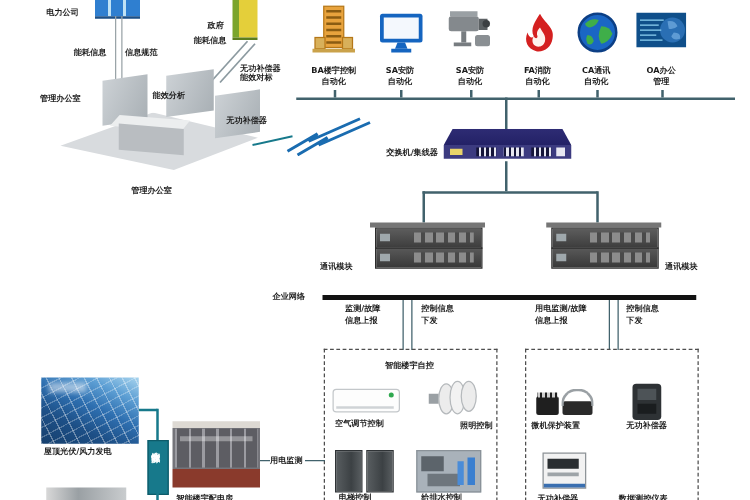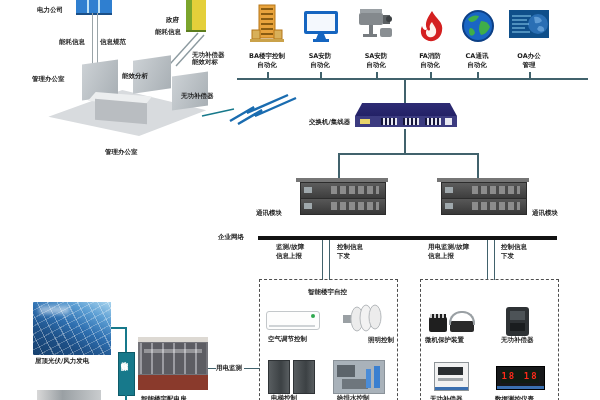--- a/index.html
+++ b/index.html
@@ -279,24 +279,20 @@
   </div>
   <div class="lbl" style="left:501px;top:336px;">无功补偿器</div>
 
   <div class="photo" style="left:434px;top:362px;width:33px;height:27px;background:#f2f2f2;border:1px solid #8e9498;">
     <div style="position:absolute;left:3px;top:4px;width:25px;height:8px;background:#2a2e31;"></div>
     <div style="position:absolute;left:3px;top:15px;width:25px;height:3px;background:#9ea4a8;"></div>
     <div style="position:absolute;left:0;bottom:0;width:33px;height:3px;background:#3a6fb0;"></div>
   </div>
   <div class="lbl" style="left:430px;top:395px;">无功补偿器</div>
 
-  <div class="photo" style="left:496px;top:366px;width:47px;height:22px;background:#17181a;border:1px solid #000;">
-    <div style="position:absolute;left:4px;top:3px;width:38px;height:13px;background:#101c12;color:#ff2a1a;font-family:'DejaVu Sans Mono',monospace;font-size:9px;font-weight:700;letter-spacing:2px;text-align:center;line-height:13px;">18 18</div>
-    <div style="position:absolute;left:0;bottom:0;width:47px;height:3px;background:#3a6fb0;"></div>
-  </div>
   <div class="lbl" style="left:495px;top:395px;">数据测控仪表</div>
 
   <div class="photo" style="left:33px;top:302px;width:78px;height:53px;
        background:linear-gradient(205deg,#a8d4ee 0%,#5d9fd4 22%,#2e6fb0 45%,#1d4f86 70%,#16406e 100%);">
     <div style="position:absolute;inset:0;background:
       repeating-linear-gradient(63deg,rgba(255,255,255,.35) 0 1px,transparent 1px 9px),
       repeating-linear-gradient(152deg,rgba(255,255,255,.25) 0 1px,transparent 1px 7px);"></div>
     <div style="position:absolute;left:6px;top:4px;width:30px;height:8px;background:rgba(255,255,255,.5);filter:blur(2px);"></div>
   </div>
   <div class="lbl" style="left:35px;top:357px;">屋顶光伏/风力发电</div>

